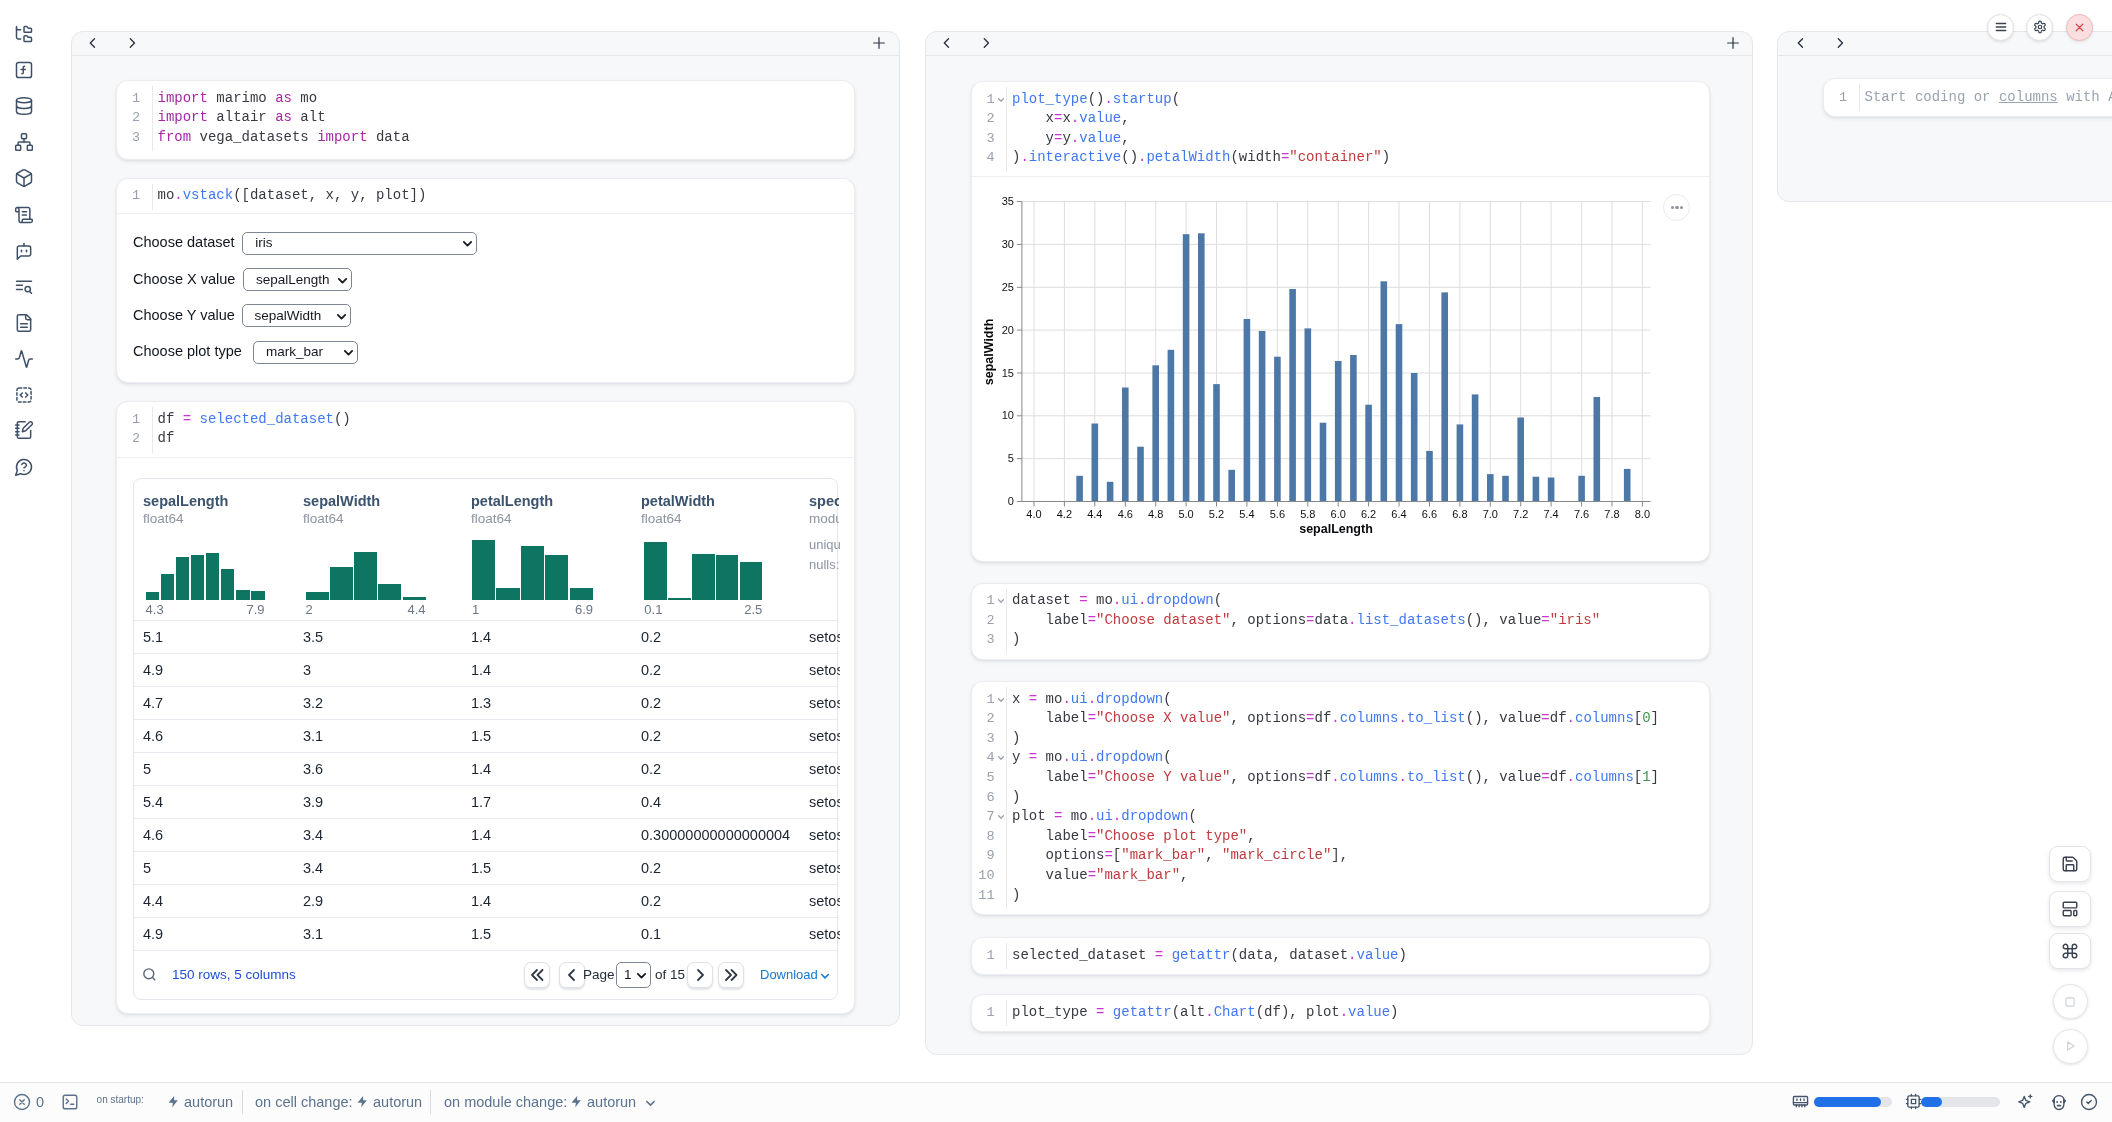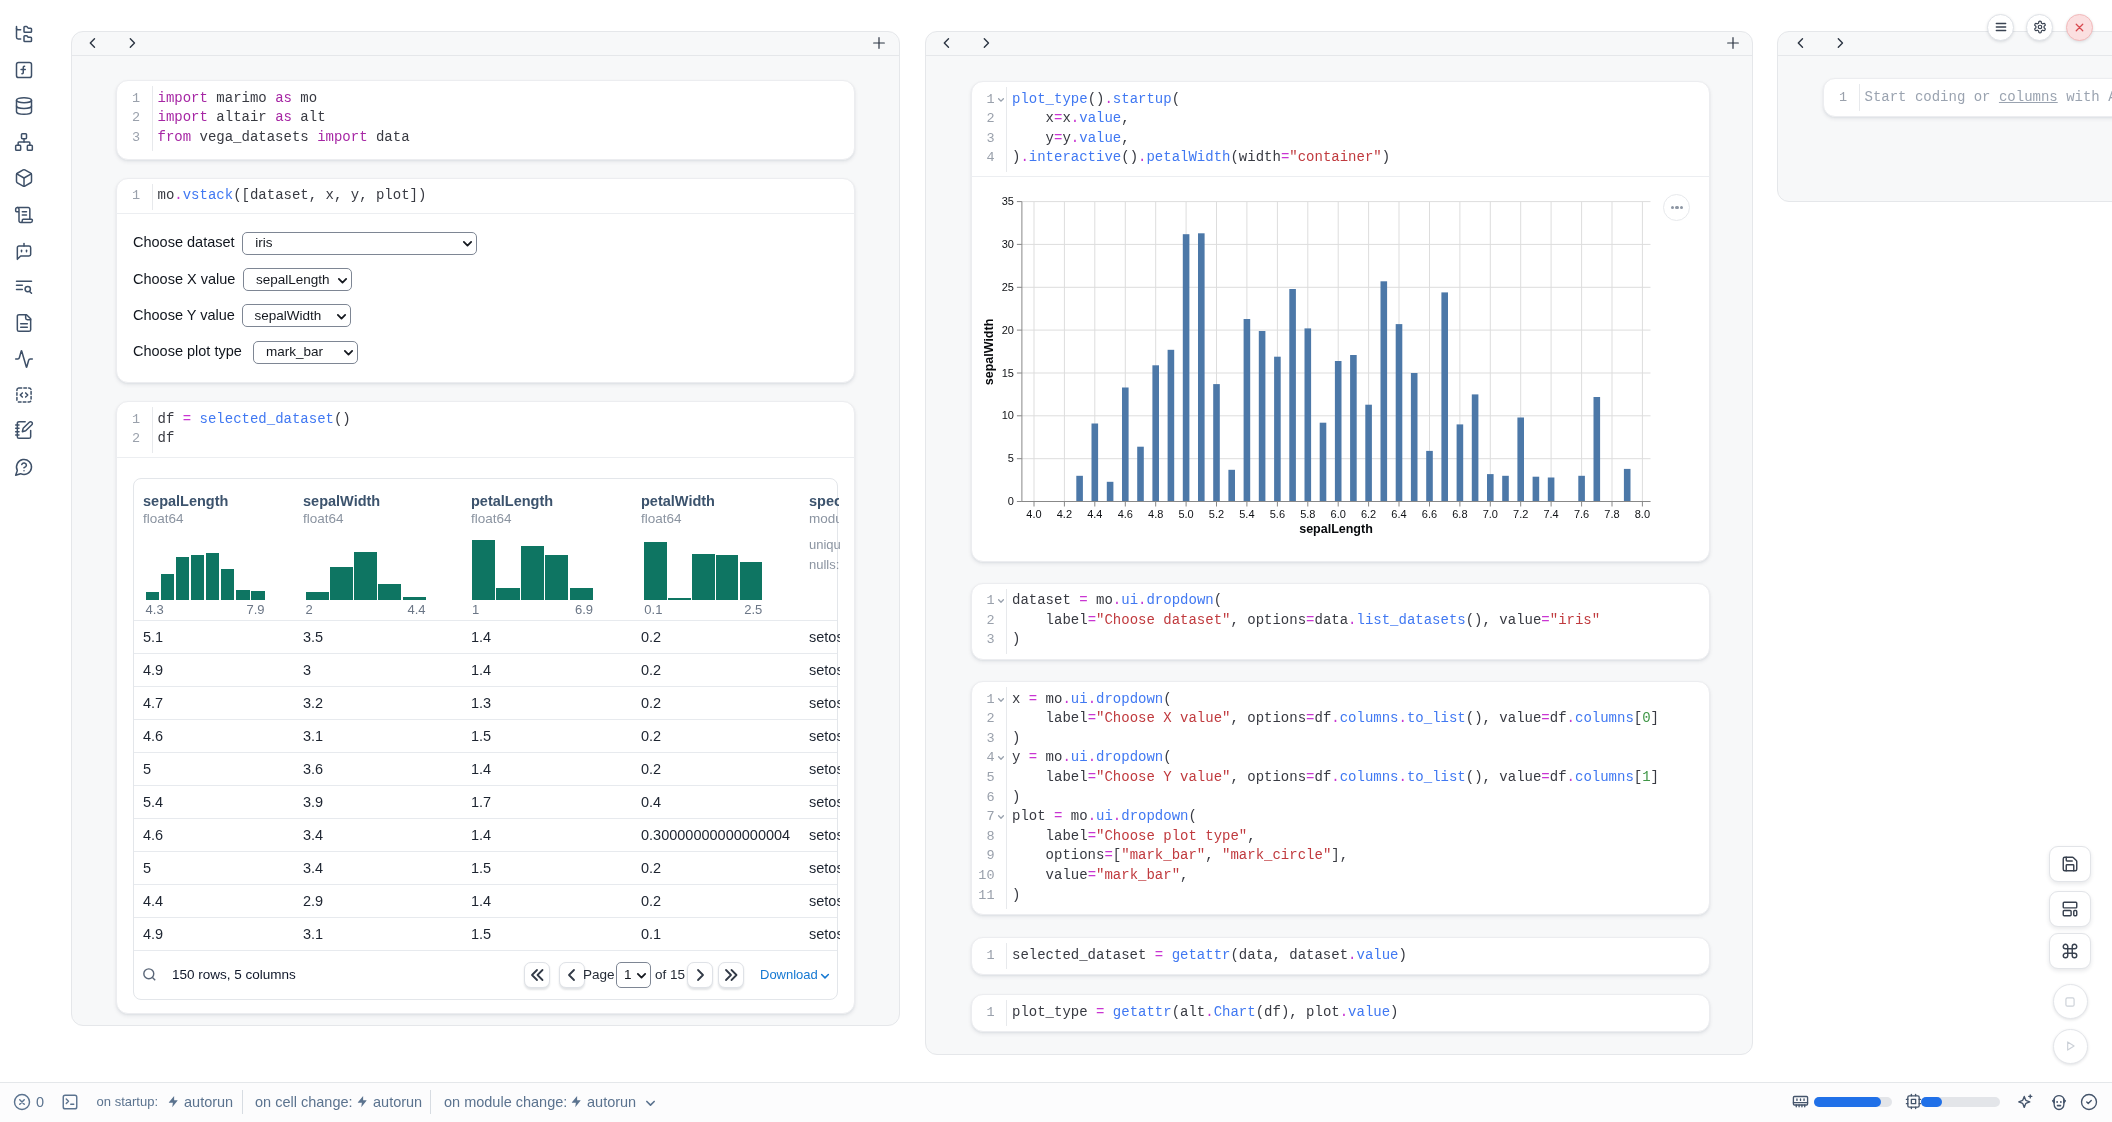--- a/index.html
+++ b/index.html
@@ -273,21 +273,21 @@
 <div class="abs" style="left:143px;top:925.5px;font-size:14.5px;color:#1d2430;">4.9</div>
 <div class="abs" style="left:303px;top:925.5px;font-size:14.5px;color:#1d2430;">3.1</div>
 <div class="abs" style="left:471px;top:925.5px;font-size:14.5px;color:#1d2430;">1.5</div>
 <div class="abs" style="left:641px;top:925.5px;font-size:14.5px;color:#1d2430;">0.1</div>
 <div class="abs" style="left:809px;top:925.5px;font-size:14.5px;color:#1d2430;width:30.5px;overflow:hidden;white-space:nowrap;">setos</div>
 <div class="abs" style="left:133.5px;top:950px;width:703px;height:1px;background:#e7eaee"></div>
 <svg class="abs" style="left:141px;top:966px" width="17" height="17" viewBox="0 0 24 24" fill="none" stroke="#5a6678" stroke-width="2">
     <circle cx="11" cy="11" r="7"></circle>
     <path d="m20 20-3.8-3.8"></path>
   </svg>
-<div class="abs" style="left:172px;top:967px;font-size:13.5px;color:#0f172a">150 rows, 5 columns</div>
+<div class="abs" style="left:172px;top:967px;font-size:13.5px;color:#1d4ed8">150 rows, 5 columns</div>
 <div class="abs" style="left:524px;top:961.5px;width:26px;height:26px;background:#fff;border:1px solid #dfe2e7;border-radius:7px;box-shadow:0 1.5px 2px rgba(20,30,50,.12)"></div>
 <svg class="abs" style="left:529px;top:966.5px" width="16" height="16" viewBox="0 0 16 16" fill="none" stroke="#323a47" stroke-width="1.8" stroke-linecap="round" stroke-linejoin="round">
     <polyline points="8 3 3 8 8 13"></polyline>
     <polyline points="13.5 3 8.5 8 13.5 13"></polyline>
   </svg>
 <div class="abs" style="left:558.5px;top:961.5px;width:26px;height:26px;background:#fff;border:1px solid #dfe2e7;border-radius:7px;box-shadow:0 1.5px 2px rgba(20,30,50,.12)"></div>
 <svg class="abs" style="left:563.5px;top:966.5px" width="16" height="16" viewBox="0 0 16 16" fill="none" stroke="#323a47" stroke-width="1.8" stroke-linecap="round" stroke-linejoin="round">
     <polyline points="10 3 5 8 10 13"></polyline>
   </svg>
 <div class="abs" style="left:583px;top:967px;font-size:13.5px;color:#242b36">Page</div>
@@ -553,21 +553,21 @@
 <svg style="position:absolute;left:13px;top:1093px" width="18" height="18" viewBox="0 0 24 24" fill="none" stroke="#5b738f" stroke-width="1.9" stroke-linecap="round" stroke-linejoin="round">
     <circle cx="12" cy="12" r="10"></circle>
     <path d="m15 9-6 6M9 9l6 6"></path>
   </svg>
 <div class="abs" style="left:36px;top:1094px;font-size:14.5px;color:#5b738f">0</div>
 <svg style="position:absolute;left:61px;top:1093px" width="18" height="18" viewBox="0 0 24 24" fill="none" stroke="#5b738f" stroke-width="1.9" stroke-linecap="round" stroke-linejoin="round">
     <rect x="3" y="3" width="18" height="18" rx="2.5"></rect>
     <path d="m7 8 3 3-3 3"></path>
     <path d="M13 15h4"></path>
   </svg>
-<div class="abs" style="left:96.6px;top:1094px;font-size:13px;color:#5b738f">on startup:</div>
+<div class="abs" style="left:96.6px;top:1094px;font-size:10px;color:#5b738f">on startup:</div>
 <svg style="position:absolute;left:166px;top:1094px" width="15" height="15" viewBox="0 0 24 24" fill="none" stroke="#5b738f" stroke-width="1.6" stroke-linecap="round" stroke-linejoin="round">
     <path d="M13 3 4.7 13.1a.5.5 0 0 0 .4.9H11l-1 7 8.3-10.1a.5.5 0 0 0-.4-.9H13z" fill="#5b738f" stroke="none"></path>
   </svg>
 <div class="abs" style="left:184px;top:1094px;font-size:14.5px;color:#5b738f">autorun</div>
 <div class="abs" style="left:242px;top:1090px;width:1px;height:24px;background:#d7dce2"></div>
 <div class="abs" style="left:255px;top:1094px;font-size:14.5px;color:#5b738f">on cell change:</div>
 <svg style="position:absolute;left:355px;top:1094px" width="15" height="15" viewBox="0 0 24 24" fill="none" stroke="#3e5068" stroke-width="1.8" stroke-linecap="round" stroke-linejoin="round">
     <path d="M13 3 4.7 13.1a.5.5 0 0 0 .4.9H11l-1 7 8.3-10.1a.5.5 0 0 0-.4-.9H13z" fill="#5b738f" stroke="none"></path>
   </svg>
 <div class="abs" style="left:373px;top:1094px;font-size:14.5px;color:#5b738f">autorun</div>

